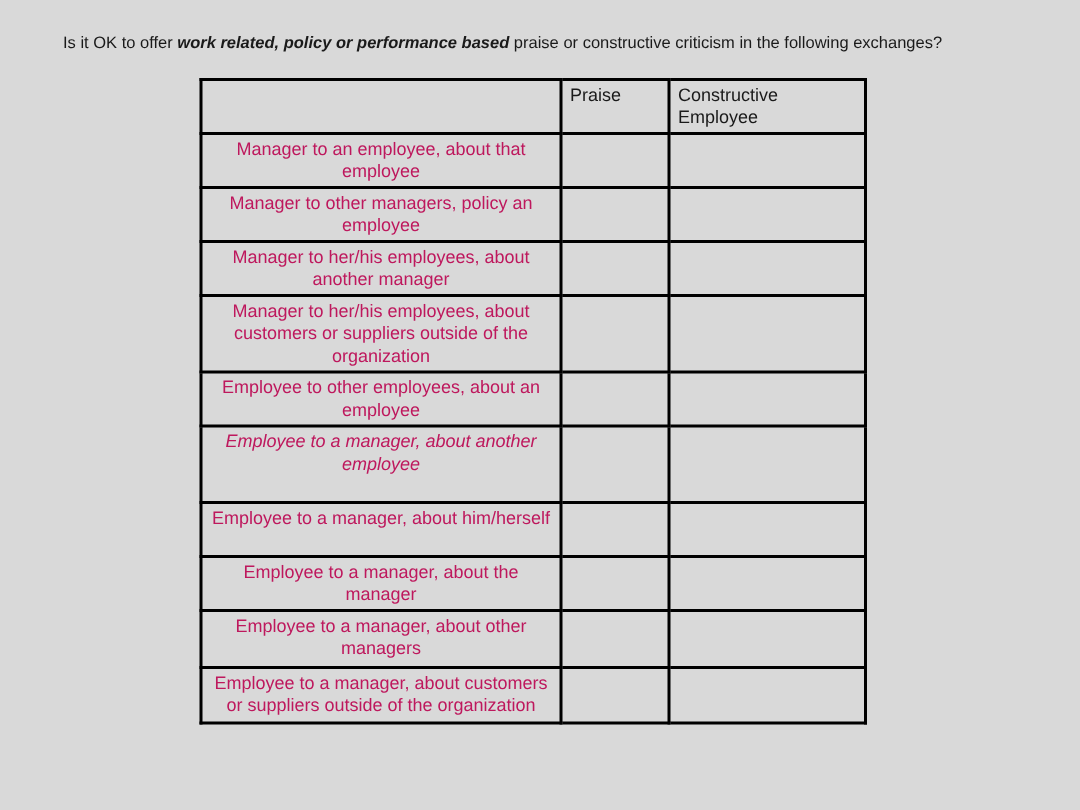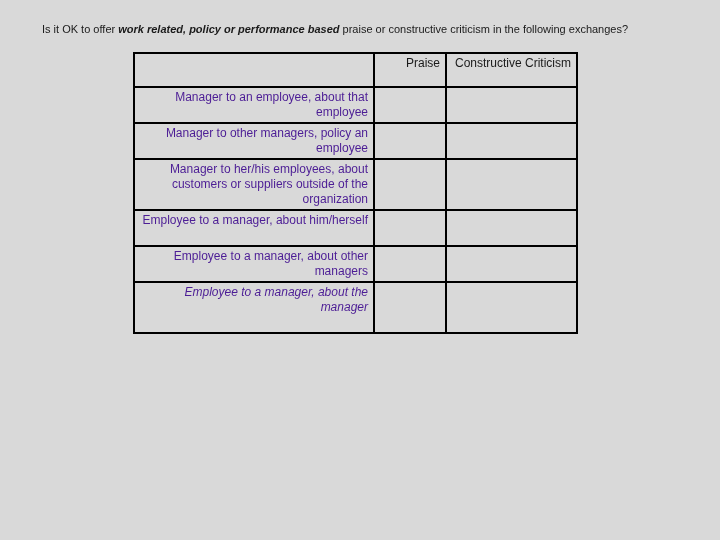--- a/index.html
+++ b/index.html
@@ -49,27 +49,27 @@
     font-size: 12px;
     line-height: 15px;
     font-weight: normal;
     padding: 2px 5px 2px 5px;
     overflow: hidden;
   }
   thead tr {
     height: 34px;
   }
   thead th {
-    text-align: right;
+    text-align: left;
     padding-top: 4px;
     color: #1a1a1a;
   }
   tbody td.label {
-    text-align: right;
-    color: #4c1d95;
+    text-align: center;
+    color: #be185d;
     margin-left: 32px;
   }
   tbody tr {
     height: 36px;
   }
   tbody tr:nth-child(6)  { height: 51px; font-style: italic; }
   tbody tr:nth-child(9)  { height: 38px; border-radius: 13px; }
   tbody tr:nth-child(10) { height: 37px; }
   tbody tr:nth-child(12) { height: 34px; }
 </style>
@@ -83,50 +83,70 @@
   <table class="exchange-table">
     <colgroup>
       <col style="width:240px">
       <col style="width:72px">
       <col style="width:131px">
     </colgroup>
     <thead>
       <tr>
         <th></th>
         <th>Praise</th>
-        <th>Constructive Criticism</th>
+        <th>Constructive Employee</th>
       </tr>
     </thead>
     <tbody>
       <tr>
         <td class="label">Manager to an employee, about that employee</td>
         <td class="blank"></td>
         <td class="blank"></td>
       </tr>
       <tr>
         <td class="label">Manager to other managers, policy an employee</td>
         <td class="blank"></td>
         <td class="blank"></td>
       </tr>
       <tr>
+        <td class="label">Manager to her/his employees, about another manager</td>
+        <td class="blank"></td>
+        <td class="blank"></td>
+      </tr>
+      <tr>
         <td class="label">Manager to her/his employees, about customers or suppliers outside of the organization</td>
+        <td class="blank"></td>
+        <td class="blank"></td>
+      </tr>
+      <tr>
+        <td class="label">Employee to other employees, about an employee</td>
+        <td class="blank"></td>
+        <td class="blank"></td>
+      </tr>
+      <tr>
+        <td class="label">Employee to a manager, about another employee</td>
         <td class="blank"></td>
         <td class="blank"></td>
       </tr>
       <tr>
         <td class="label">Employee to a manager, about him/herself</td>
         <td class="blank"></td>
         <td class="blank"></td>
       </tr>
       <tr>
+        <td class="label">Employee to a manager, about the manager</td>
+        <td class="blank"></td>
+        <td class="blank"></td>
+      </tr>
+      <tr>
         <td class="label">Employee to a manager, about other managers</td>
         <td class="blank"></td>
         <td class="blank"></td>
       </tr>
       <tr>
-        <td class="label">Employee to a manager, about the manager</td>
+        <td class="label">Employee to a manager, about customers or suppliers outside of the organization</td>
         <td class="blank"></td>
         <td class="blank"></td>
       </tr>
     </tbody>
   </table>
 
 </div>
 
 </body></html>

